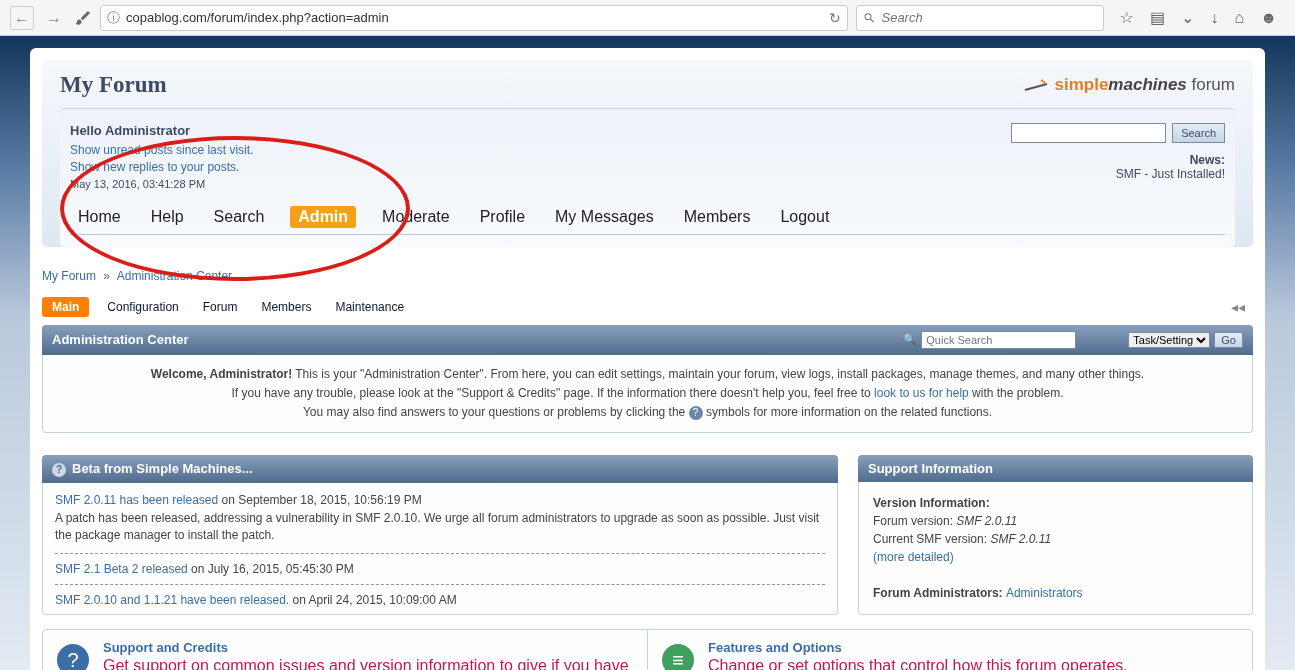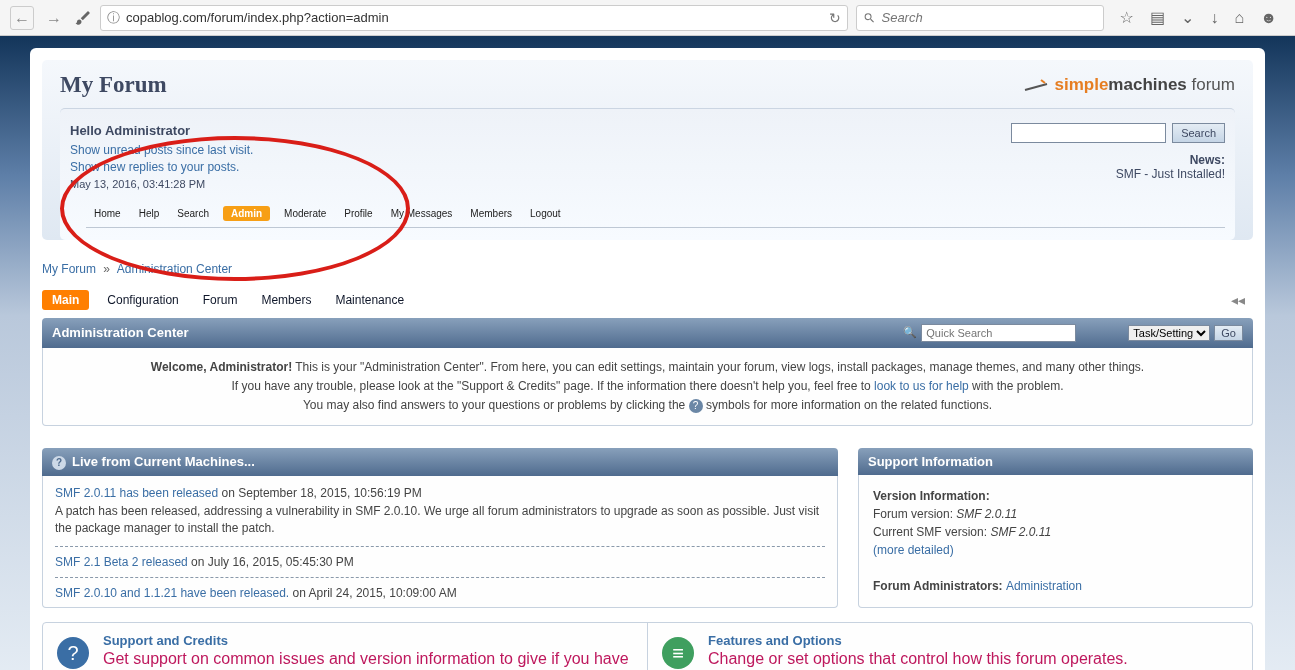--- a/index.html
+++ b/index.html
@@ -23,41 +23,41 @@
 
 
 .forum-wrap { background: #fff; border-radius: 6px; padding: 12px; position: relative; }
 
 
 .header-band { background: linear-gradient(to bottom, #f5f8fc, #dfe8f2); border-radius: 5px; padding: 12px 18px 0 18px; position: relative; }
 .forum-title-row { display: flex; justify-content: space-between; align-items: center; padding-bottom: 10px; }
 .forum-title { color: #3e4962; font-size: 23px; font-weight: bold; font-family: Georgia, "Times New Roman", serif; }
 .smf-logo { display: flex; align-items: center; gap: 6px; color: #444; font-size: 17px; }
 .smf-logo .simple { color: #e67e22; font-weight: bold; }
-.smf-logo .machines { color: #444; font-weight: bold; }
+.smf-logo .machines { color: #444; font-weight: bold; font-style: italic; }
 .smf-logo .forum { color: #555; }
 .collapse-icon { color: #9aa6b8; position: absolute; right: 18px; top: 48px; }
 
 
 .user-block { background: linear-gradient(to bottom, #eef2f8, #f7fbff); border-top: 1px solid #cbd5e2; padding: 14px 10px 12px 10px; border-radius: 5px; position: relative; }
 .greeting { color: #3e4962; font-size: 13px; font-weight: bold; }
 .user-links { color: #3a6ea5; font-size: 12px; margin-top: 4px; line-height: 1.4; }
 .user-links a { color: #3a6ea5; text-decoration: none; cursor: pointer; }
 .user-time { color: #3e4962; font-size: 11px; margin-top: 2px; }
 .search-box { position: absolute; right: 10px; top: 14px; display: flex; gap: 6px; }
 .search-box input { width: 155px; height: 20px; border: 1px solid #7b8a9e; padding: 2px 4px; font-size: 11px; }
 .search-box button { background: linear-gradient(#e4ecf4,#c5d5e6); border: 1px solid #7b8a9e; padding: 2px 8px; font-size: 11px; color: #3e4962; cursor: pointer; }
 .news-block { position: absolute; right: 10px; top: 44px; text-align: right; color: #3e4962; font-size: 12px; }
 .news-block .news-label { font-weight: bold; }
 
 
 .annotation-ellipse { position: absolute; left: 30px; top: 88px; width: 350px; height: 145px; border: 4px solid #d91e18; border-radius: 50%; pointer-events: none; z-index: 50; }
 
 
-.main-menu { padding: 16px 4px 6px 4px; display: flex; gap: 10px; font-size: 10px; border-bottom: 1px solid #bec8d4; margin-left: 16px; }
+.main-menu { padding: 16px 4px 6px 4px; display: flex; gap: 22px; font-size: 16px; border-bottom: 1px solid #bec8d4; }
 .main-menu a { color: #222; text-decoration: none; padding: 2px 4px; cursor: pointer; }
 .main-menu a.active { background: #f79f15; color: #fff; border-radius: 3px; padding: 2px 8px; font-weight: bold; }
 
 
 .content { margin-top: 22px; }
 .breadcrumb { font-size: 12px; color: #444; padding-bottom: 14px; }
 .breadcrumb a { color: #3a6ea5; text-decoration: none; }
 .breadcrumb .sep { color: #666; margin: 0 4px; }
 
 
@@ -218,21 +218,21 @@
       </div>
       <div class="welcome-box">
         <p><strong>Welcome, Administrator!</strong><span> This is your "Administration Center". From here, you can edit settings, maintain your forum, view logs, install packages, manage themes, and many other things.</span></p>
         <p><span>If you have any trouble, please look at the "Support &amp; Credits" page. If the information there doesn't help you, feel free to </span><a>look to us for help</a><span> with the problem.</span></p>
         <p><span>You may also find answers to your questions or problems by clicking the </span><span class="help-icon">?</span><span> symbols for more information on the related functions.</span></p>
       </div>
 
       <div class="two-col">
         <div class="col-left">
           <div class="titlebar">
-            <span><span class="help-icon" style="background:#cdd9e7;color:#4f6b8e;margin-right:6px">?</span><span>Live from Current Machines...</span></span>
+            <span><span class="help-icon" style="background:#cdd9e7;color:#4f6b8e;margin-right:6px">?</span><span>Beta from Simple Machines...</span></span>
           </div>
           <div class="news-panel">
             <div class="news-scroll" id="news-scroll">
                 <div class="news-item">
                   <div><a class="headline" style="color: rgb(58, 110, 165); text-decoration: none; cursor: pointer;">SMF 2.0.11 has been released</a><span class="date"> on September 18, 2015, 10:56:19 PM</span></div>
                   <div class="body">A patch has been released, addressing a vulnerability in SMF 2.0.10. We urge all forum administrators to upgrade as soon as possible. Just visit the package manager to install the patch.</div>
                 </div>
                 <div class="news-item">
                   <div><a class="headline" style="color: rgb(58, 110, 165); text-decoration: none; cursor: pointer;">SMF 2.1 Beta 2 released</a><span class="date"> on July 16, 2015, 05:45:30 PM</span></div>
                 </div>
@@ -245,21 +245,21 @@
         </div>
         <div class="col-right">
           <div class="titlebar">
             <span>Support Information</span>
           </div>
           <div class="support-panel">
             <strong>Version Information:</strong><br>
             <span>Forum version: </span><em>SMF 2.0.11</em><br>
             <span>Current SMF version: </span><em>SMF 2.0.11</em><br>
             <a>(more detailed)</a><br><br>
-            <strong>Forum Administrators: </strong><a>Administration</a>
+            <strong>Forum Administrators: </strong><a>Administrators</a>
           </div>
         </div>
       </div>
 
       <div class="bottom-row">
         <div class="bottom-cell">
           <div class="big-icon">?</div>
           <div>
             <h4>Support and Credits</h4>
             <p>Get support on common issues and version information to give if you have problems.</p>

